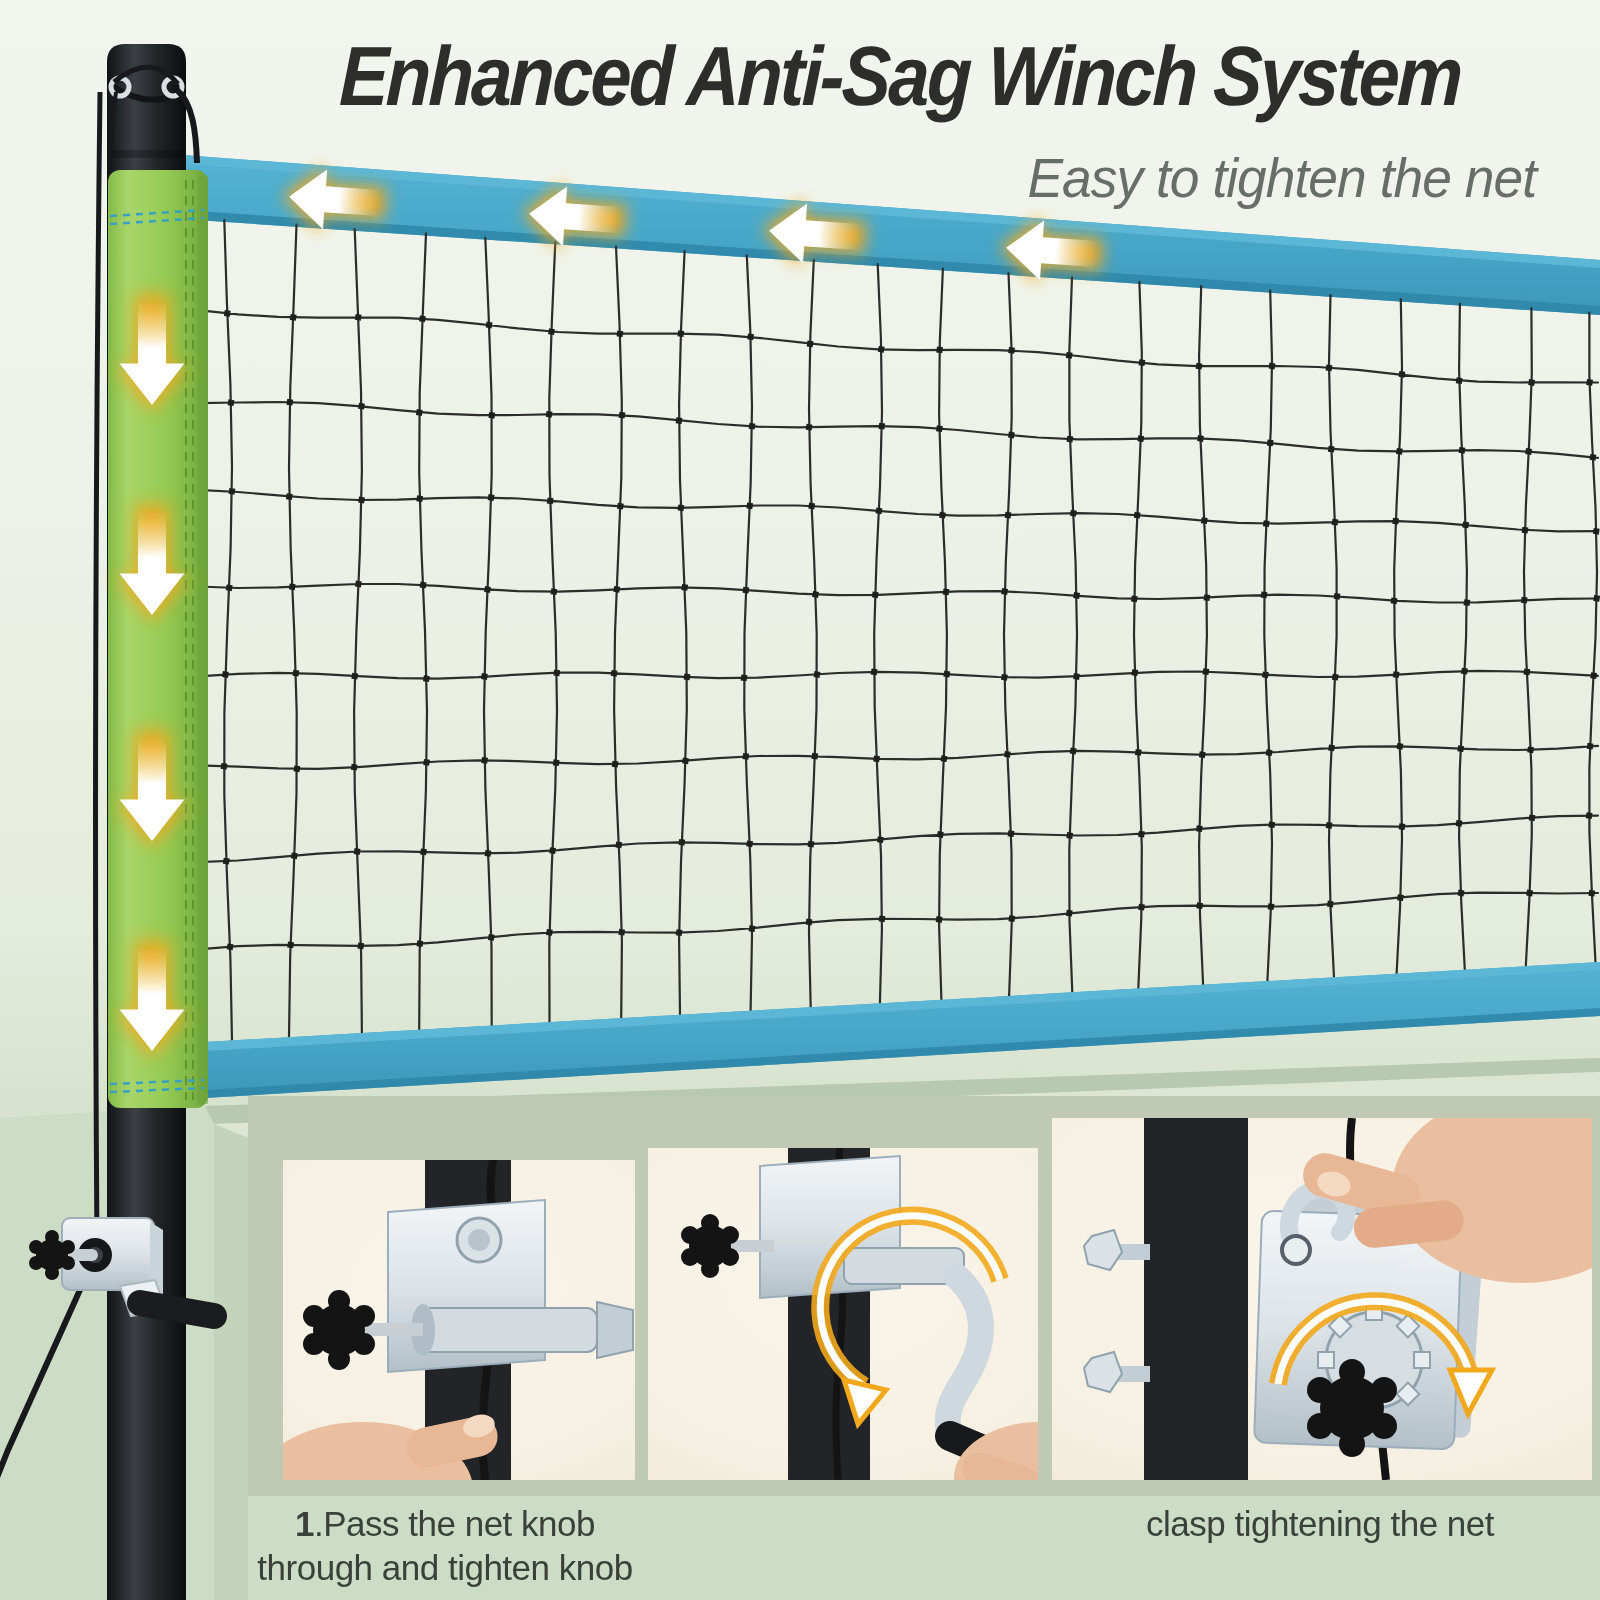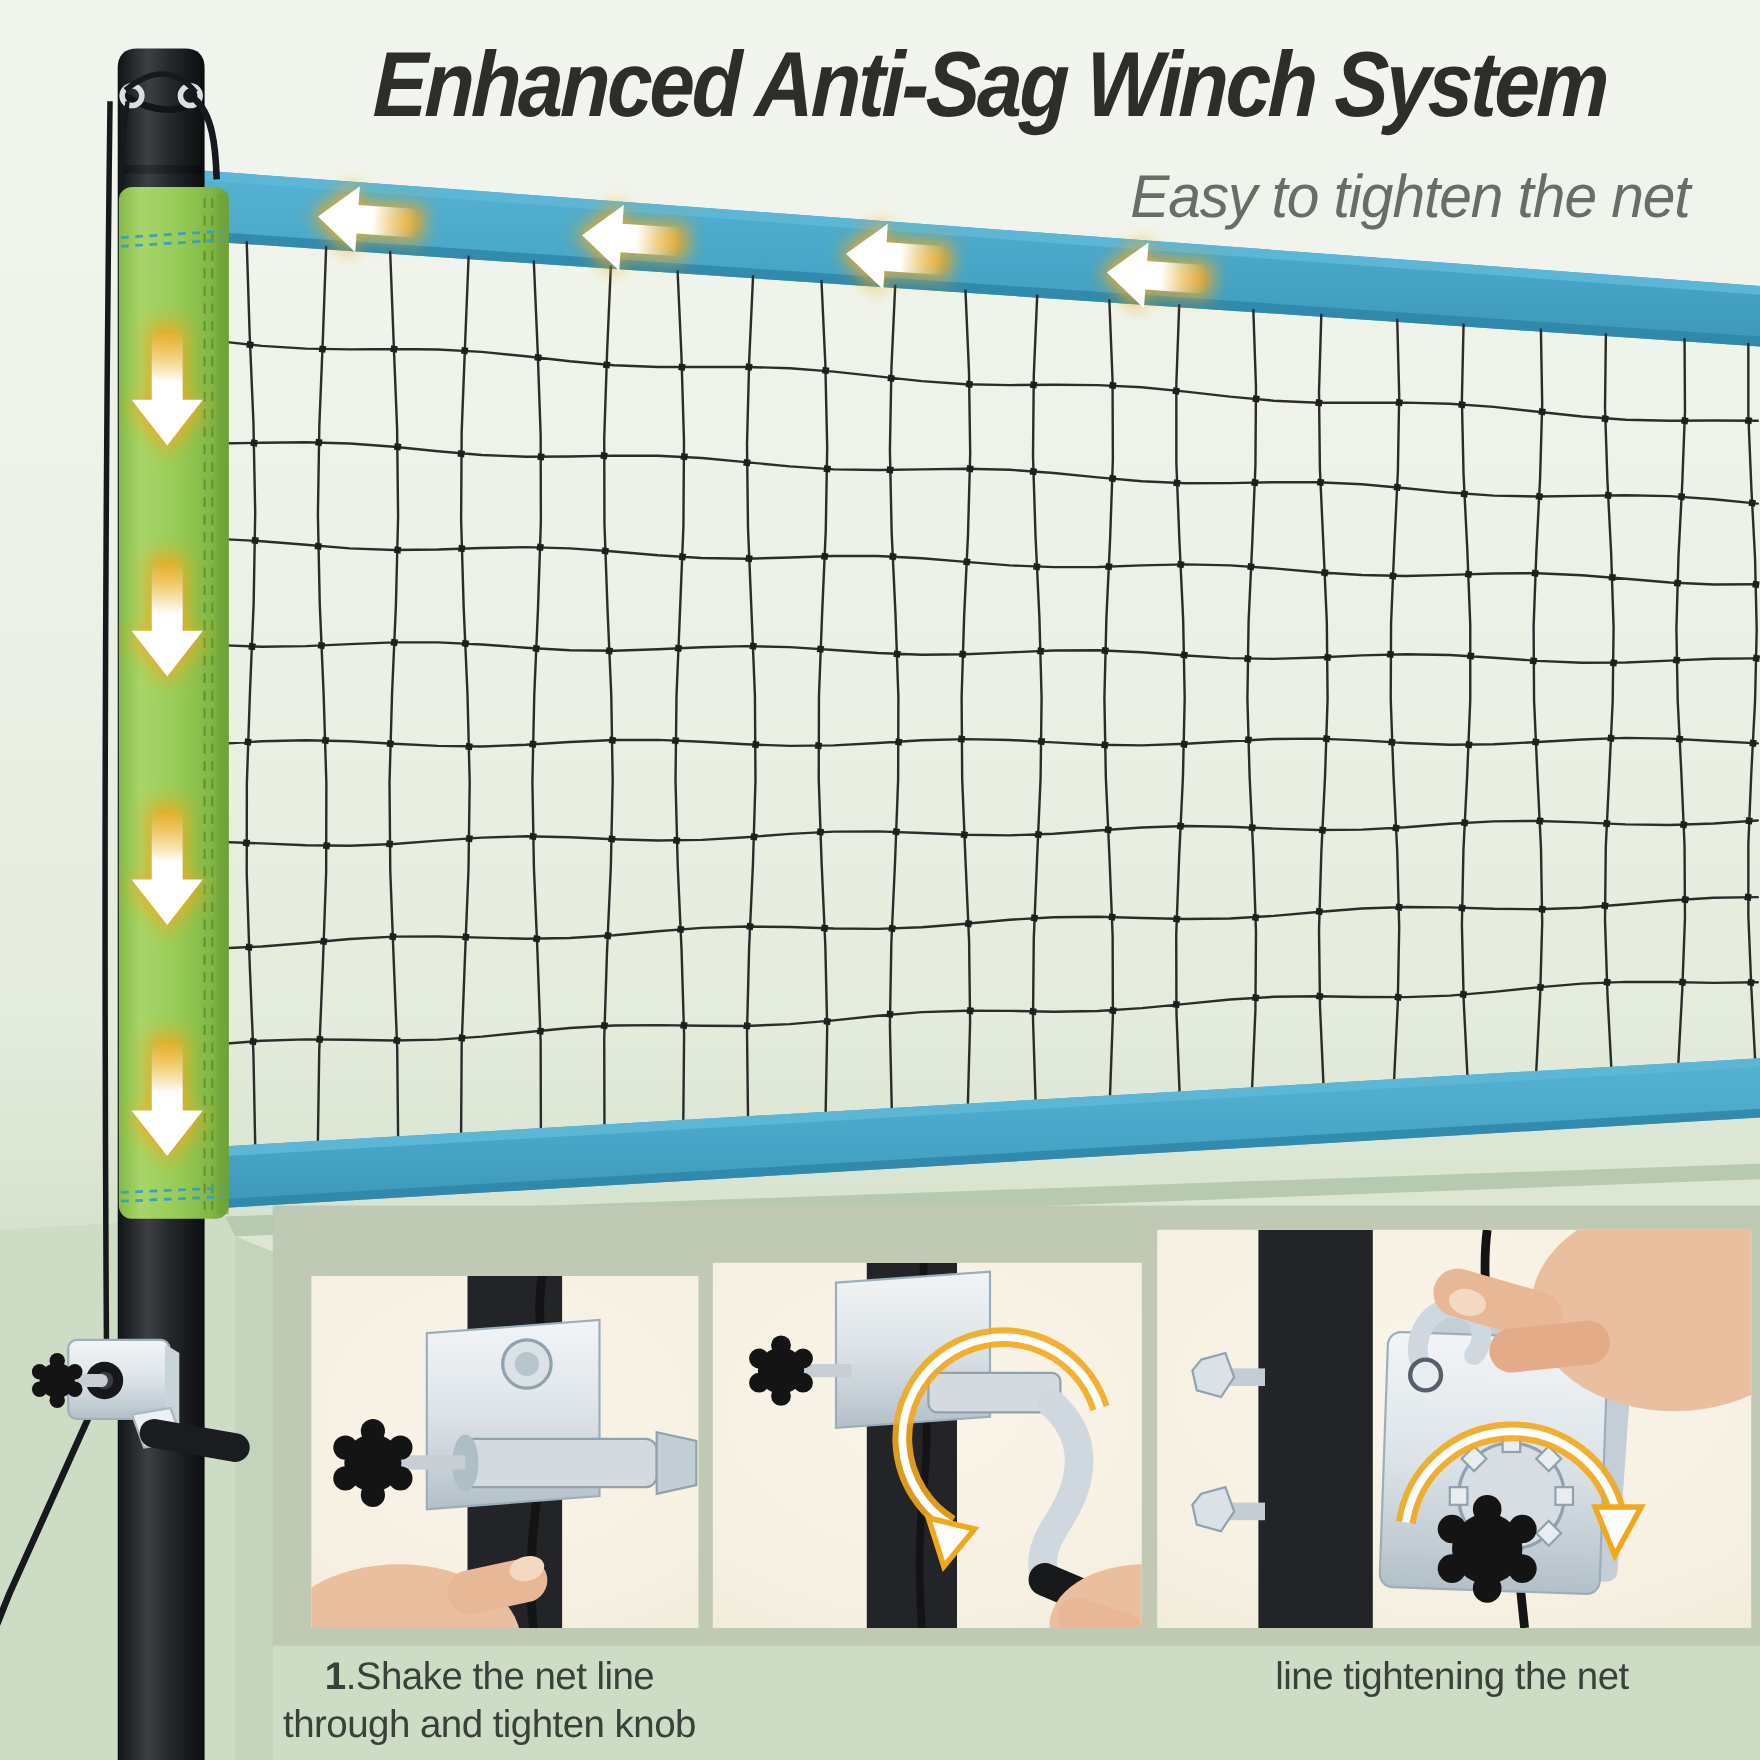--- a/index.html
+++ b/index.html
@@ -445,20 +445,20 @@
     </g>
     <g>
       <path d="M226,266 A98 98 0 0 1 418,258" stroke="#f2a81d" stroke-width="18" fill="none" opacity="0.9"></path>
       <path d="M226,266 A98 98 0 0 1 418,258" stroke="#ffffff" stroke-width="7" fill="none"></path>
       <polygon points="398,252 440,252 416,296" fill="#ffffff" stroke="#f2a81d" stroke-width="5"></polygon>
     </g>
   </svg>
 </div>
 
 <div class="abs caption" style="left:235px;width:420px;">
-  <div><b>1</b><span>.</span><span>Shake the net line</span></div>
+  <div><b>1</b><span>.</span><span>Pass the net knob</span></div>
   <div>through and tighten knob</div>
 </div>
 <div class="abs caption" style="left:640px;width:410px;">
 </div>
 <div class="abs caption" style="left:1060px;width:520px;">
-  <div>line tightening the net</div>
+  <div>clasp tightening the net</div>
 </div>
 
 </body></html>

